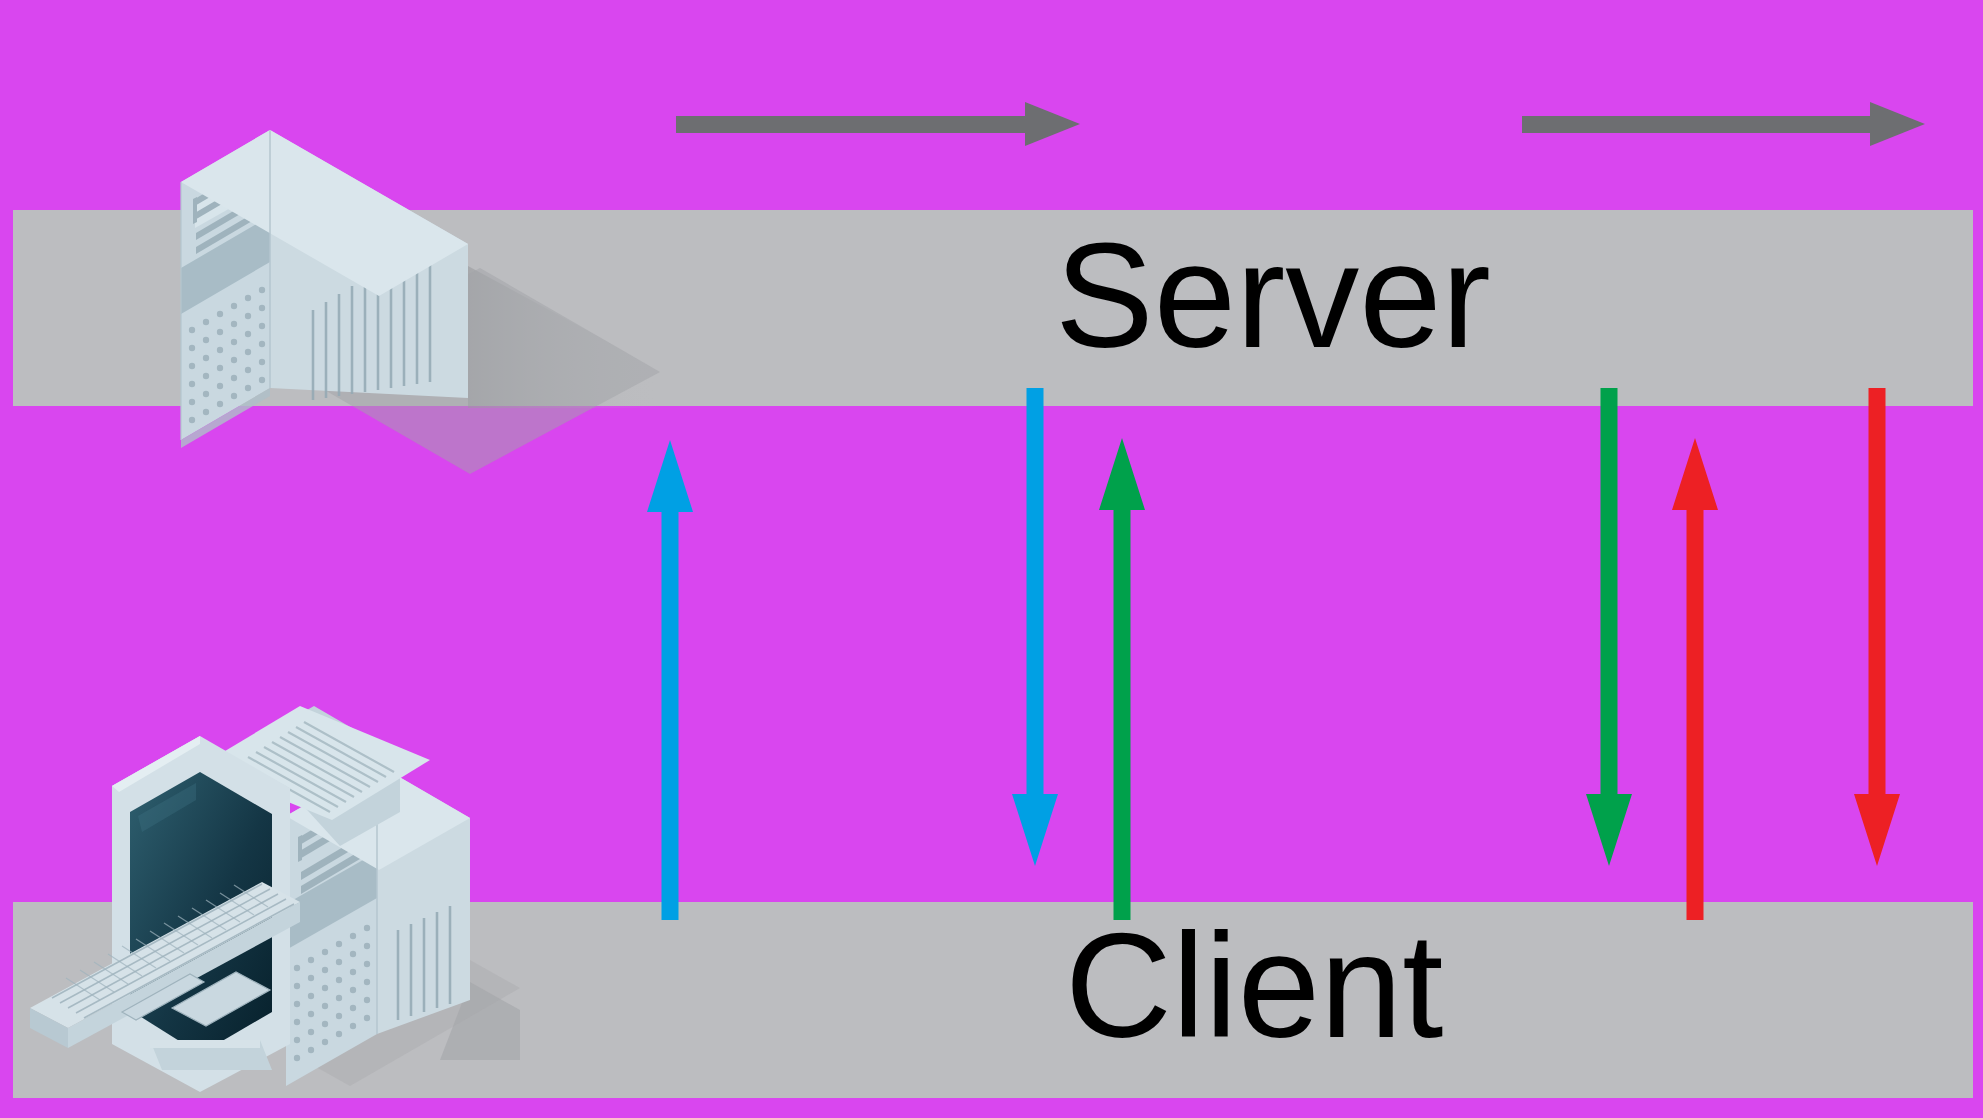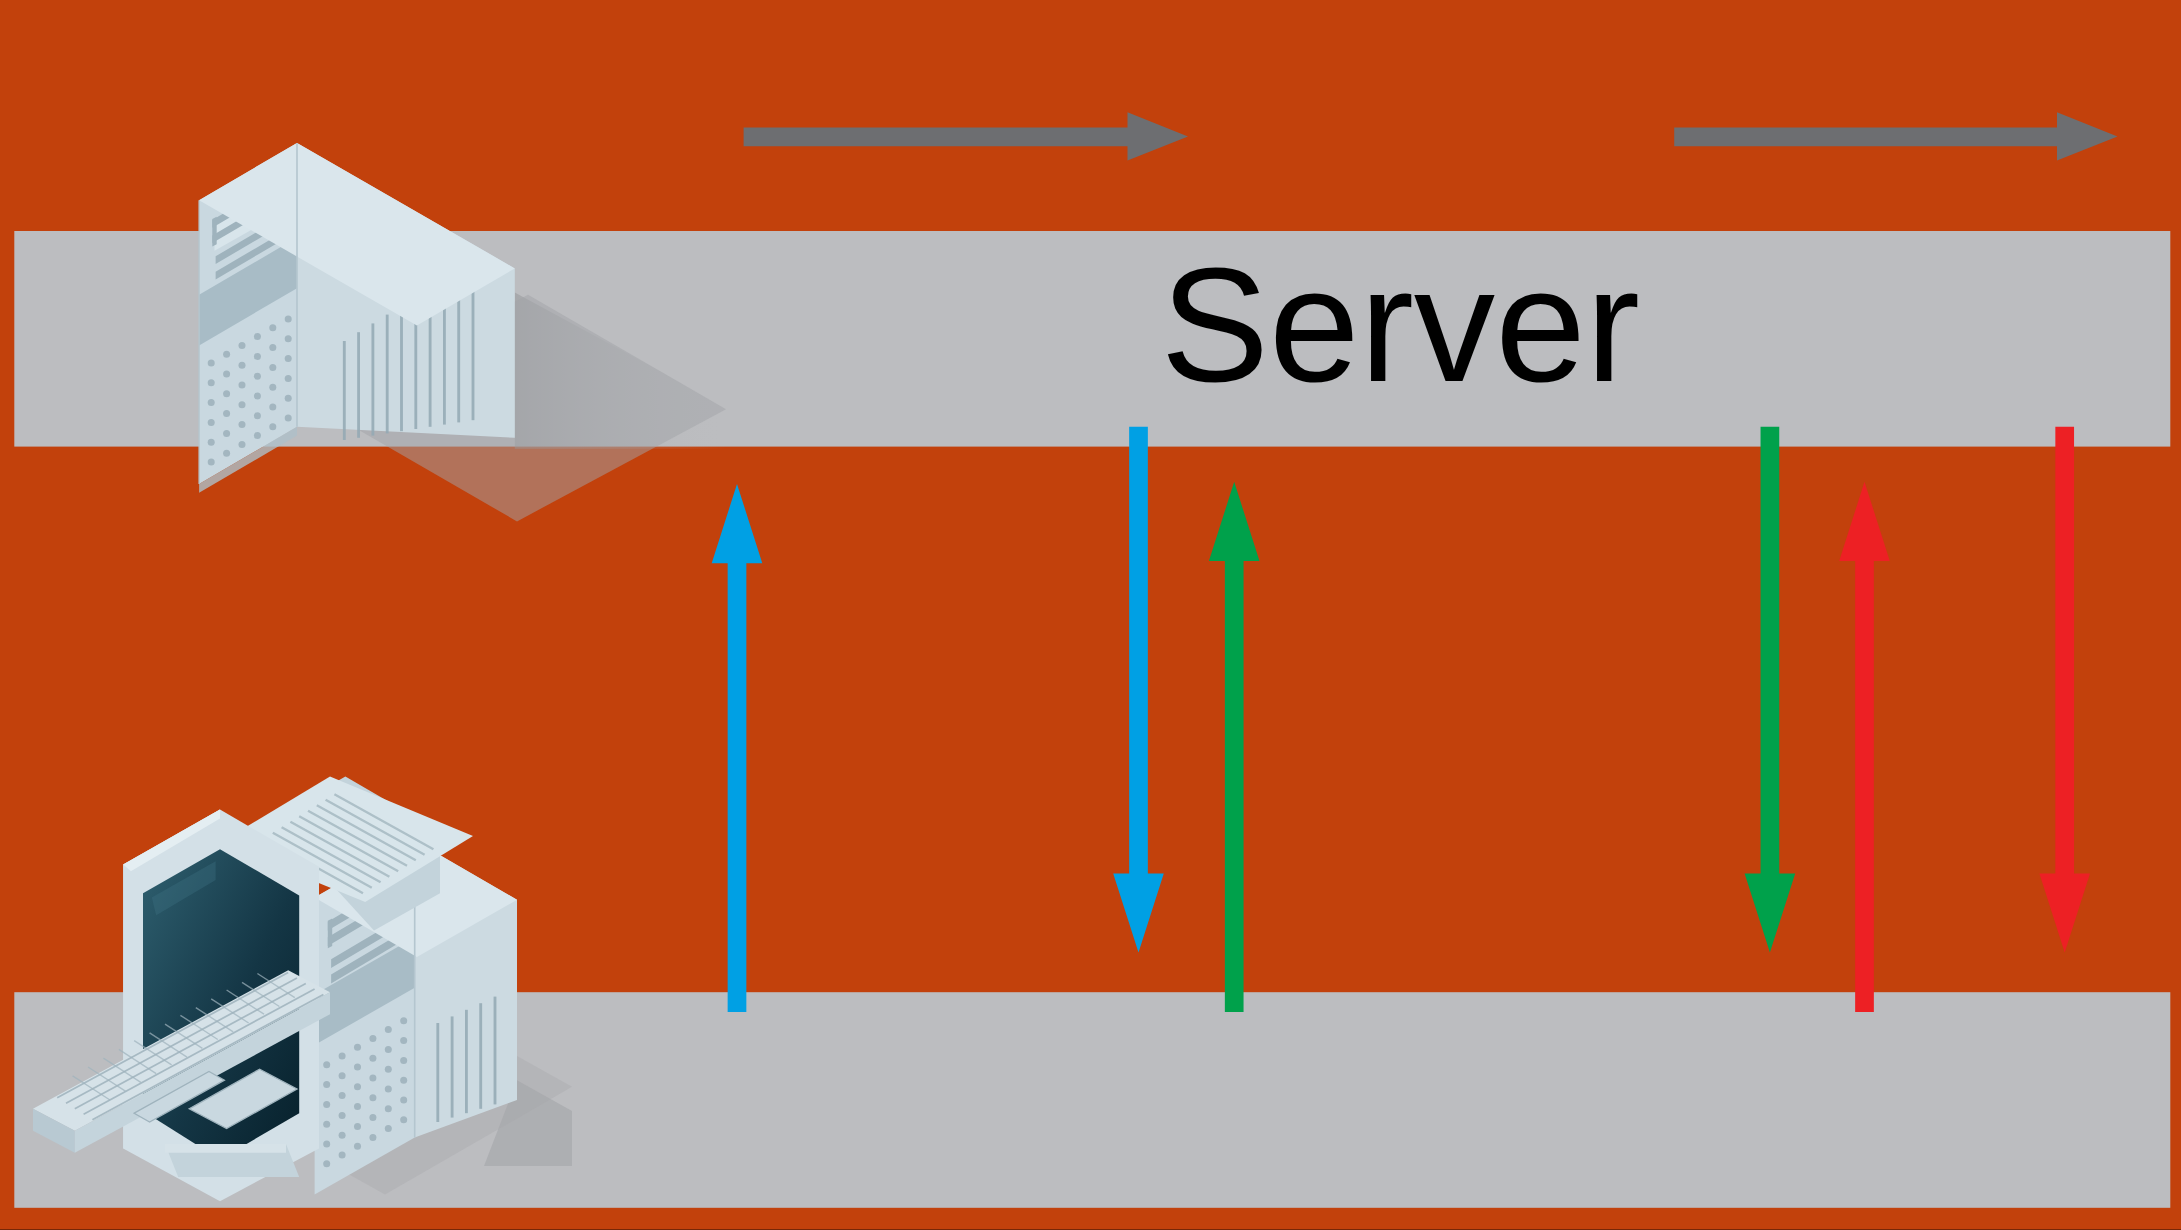--- a/index.html
+++ b/index.html
@@ -8,21 +8,21 @@
     padding: 0;
     background: #000000;
   }
   body {
     font-family: "Liberation Sans", sans-serif;
   }
   #stage {
     position: relative;
     width: 1983px;
     height: 1118px;
-    background: #c2410c;
+    background: #d946ef;
     overflow: hidden;
   }
   #stage svg.layer {
     position: absolute;
     top: 0;
     left: 0;
     width: 1983px;
     height: 1118px;
     display: block;
   }
@@ -329,14 +329,15 @@
 
       <g>
         <polygon points="1868.5,388 1885.5,388 1885.5,794 1900,794 1877,866 1854,794 1868.5,794" fill="#ed2024"></polygon>
       </g>
 
     </g>
   </svg>
 
   <div class="band-label" id="server-label">Server</div>
 
+  <div class="band-label" id="client-label">Client</div>
 
 </div>
 
 </body></html>

